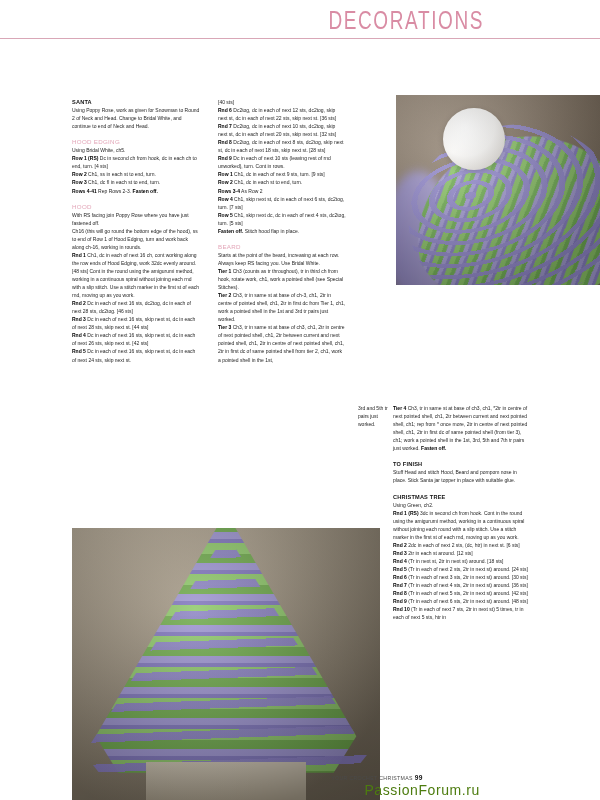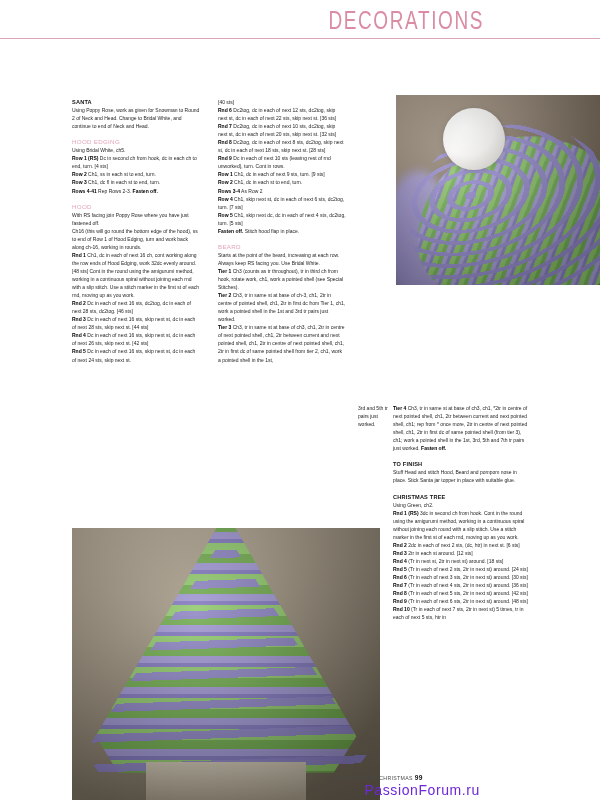--- a/index.html
+++ b/index.html
@@ -153,21 +153,21 @@
     display:inline-block;
     font-size:5.2px; letter-spacing:0.35px; color:#4a4a4a;
     transform:translateX(77px);
     white-space:nowrap;
   }
   .footer-inner .pg{ font-weight:700; color:#111; font-size:6.6px; }
 
   .watermark{
     position:absolute; right:12px; bottom:2px;
     font-size:14px; letter-spacing:0.6px;
-    color:#6d28d9;
+    color:#4d7c0f;
     font-family:"Liberation Sans", sans-serif;
   }
 </style>
 </head>
 <body>
 
 <div class="page">
 
   <div class="section-title">DECORATIONS</div>
   <div class="header-rule"></div>

